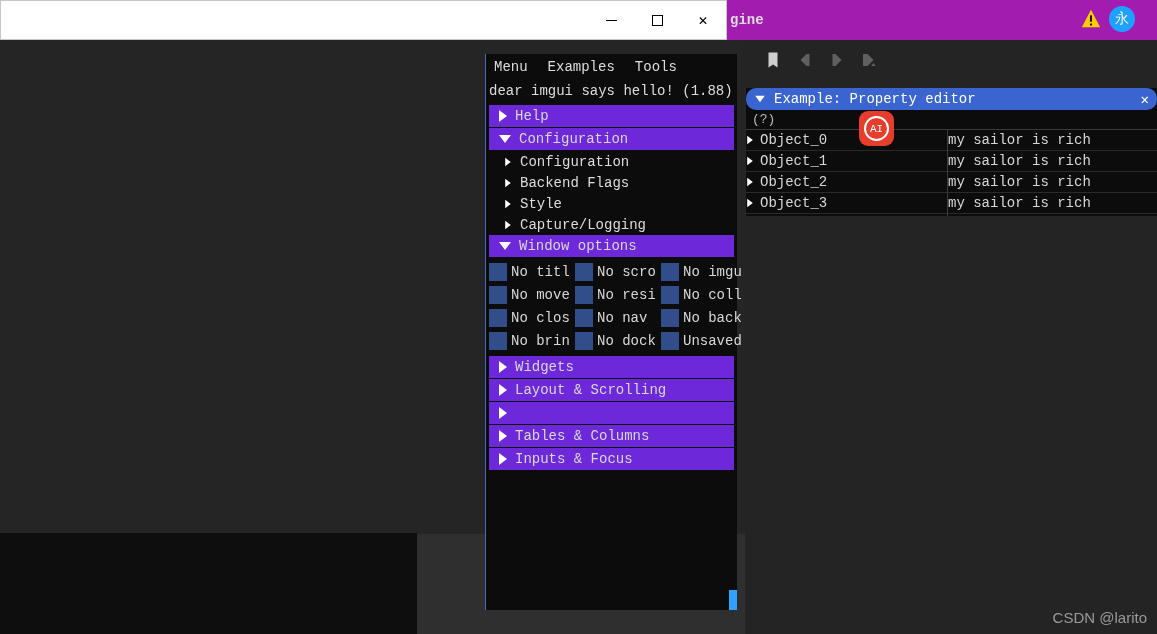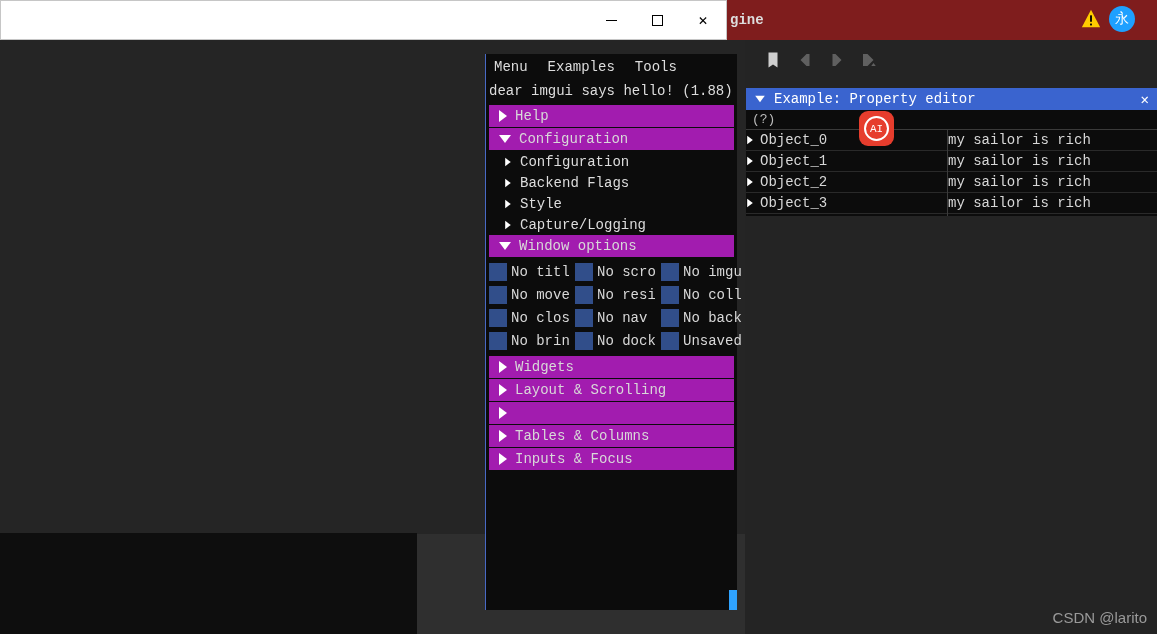--- a/index.html
+++ b/index.html
@@ -7,21 +7,21 @@
     width: 1157px; height: 634px; overflow: hidden;
     font-family: "Consolas","Liberation Mono",monospace;
     font-size: 14px; color: #d8d8d8; background: #2f2f2f;
   }
   
   .bg-right {
     position:absolute; left:745px; top:0; right:0; bottom:0; background:#242424;
   }
   .bg-topbar-right {
     position:absolute; left:720px; top:0; right:0; height:40px;
-    background:#7f1d1d; display:flex; align-items:center; padding-left:10px;
+    background:#a21caf; display:flex; align-items:center; padding-left:10px;
     color:#ddd; font-weight:bold;
   }
   .bg-toolbar {
     position:absolute; left:746px; top:42px; right:0; height:36px;
     background:#242424; display:flex; align-items:center; gap:14px;
     padding-left:18px;
   }
   .toolbar-icon { width:18px; height:18px; color:#cfcfcf; }
   .toolbar-icon.dim { opacity:.35; }
   .bottom-left-panel{
@@ -54,21 +54,21 @@
   .imgui-menubar{
     height:26px; display:flex; align-items:center; gap:20px;
     padding:1px 8px; color:#ddd;
   }
   .imgui-hello{
     padding:3px 3px 6px 3px; color:#ddd; white-space:nowrap; overflow:hidden;
   }
   .imgui-row{
     height:22px; display:flex; align-items:center; gap:8px;
     padding:8px 10px; margin:0 3px 1px 3px;
-    background:#a21caf;
+    background:#6d28d9;
   }
   .imgui-sub{
     height:21px; display:flex; align-items:center; gap:8px;
     padding:0 10px 0 18px; color:#ddd; background:transparent;
   }
   .tri{ width:0;height:0;display:inline-block; }
   .tri.right{ border-top:6px solid transparent;border-bottom:6px solid transparent;border-left:8px solid #fff;}
   .tri.down{ border-left:6px solid transparent;border-right:6px solid transparent;border-top:8px solid #fff;}
   .opts-block{ background:#0c0c0c; padding:2px 0 4px 3px; }
   .opts-row{ height:23px; display:flex; align-items:center; gap:6px; }
@@ -79,21 +79,21 @@
   .cbox{
     width:18px;height:18px;background:#314e8a;flex:0 0 auto;
   }
   
   .prop-editor{
     position:absolute; left:746px; top:88px; right:0; height:128px;
     background:#0c0c0c; display:flex; flex-direction:column;
   }
   .prop-title{
     height:22px; background:#3a64cf; display:flex; align-items:center; gap:8px;
-    padding:0 8px; color:#fff;
+    padding:0 8px; color:#fff;border-radius:10px;
   }
   .prop-close{
     margin-left:auto; font-weight:bold;
   }
   .prop-help{
     padding:2px 6px; color:#bbb; font-size:13px;
   }
   .prop-body{
     display:flex; flex:1; border-top:1px solid #3b3b3b;
   }

